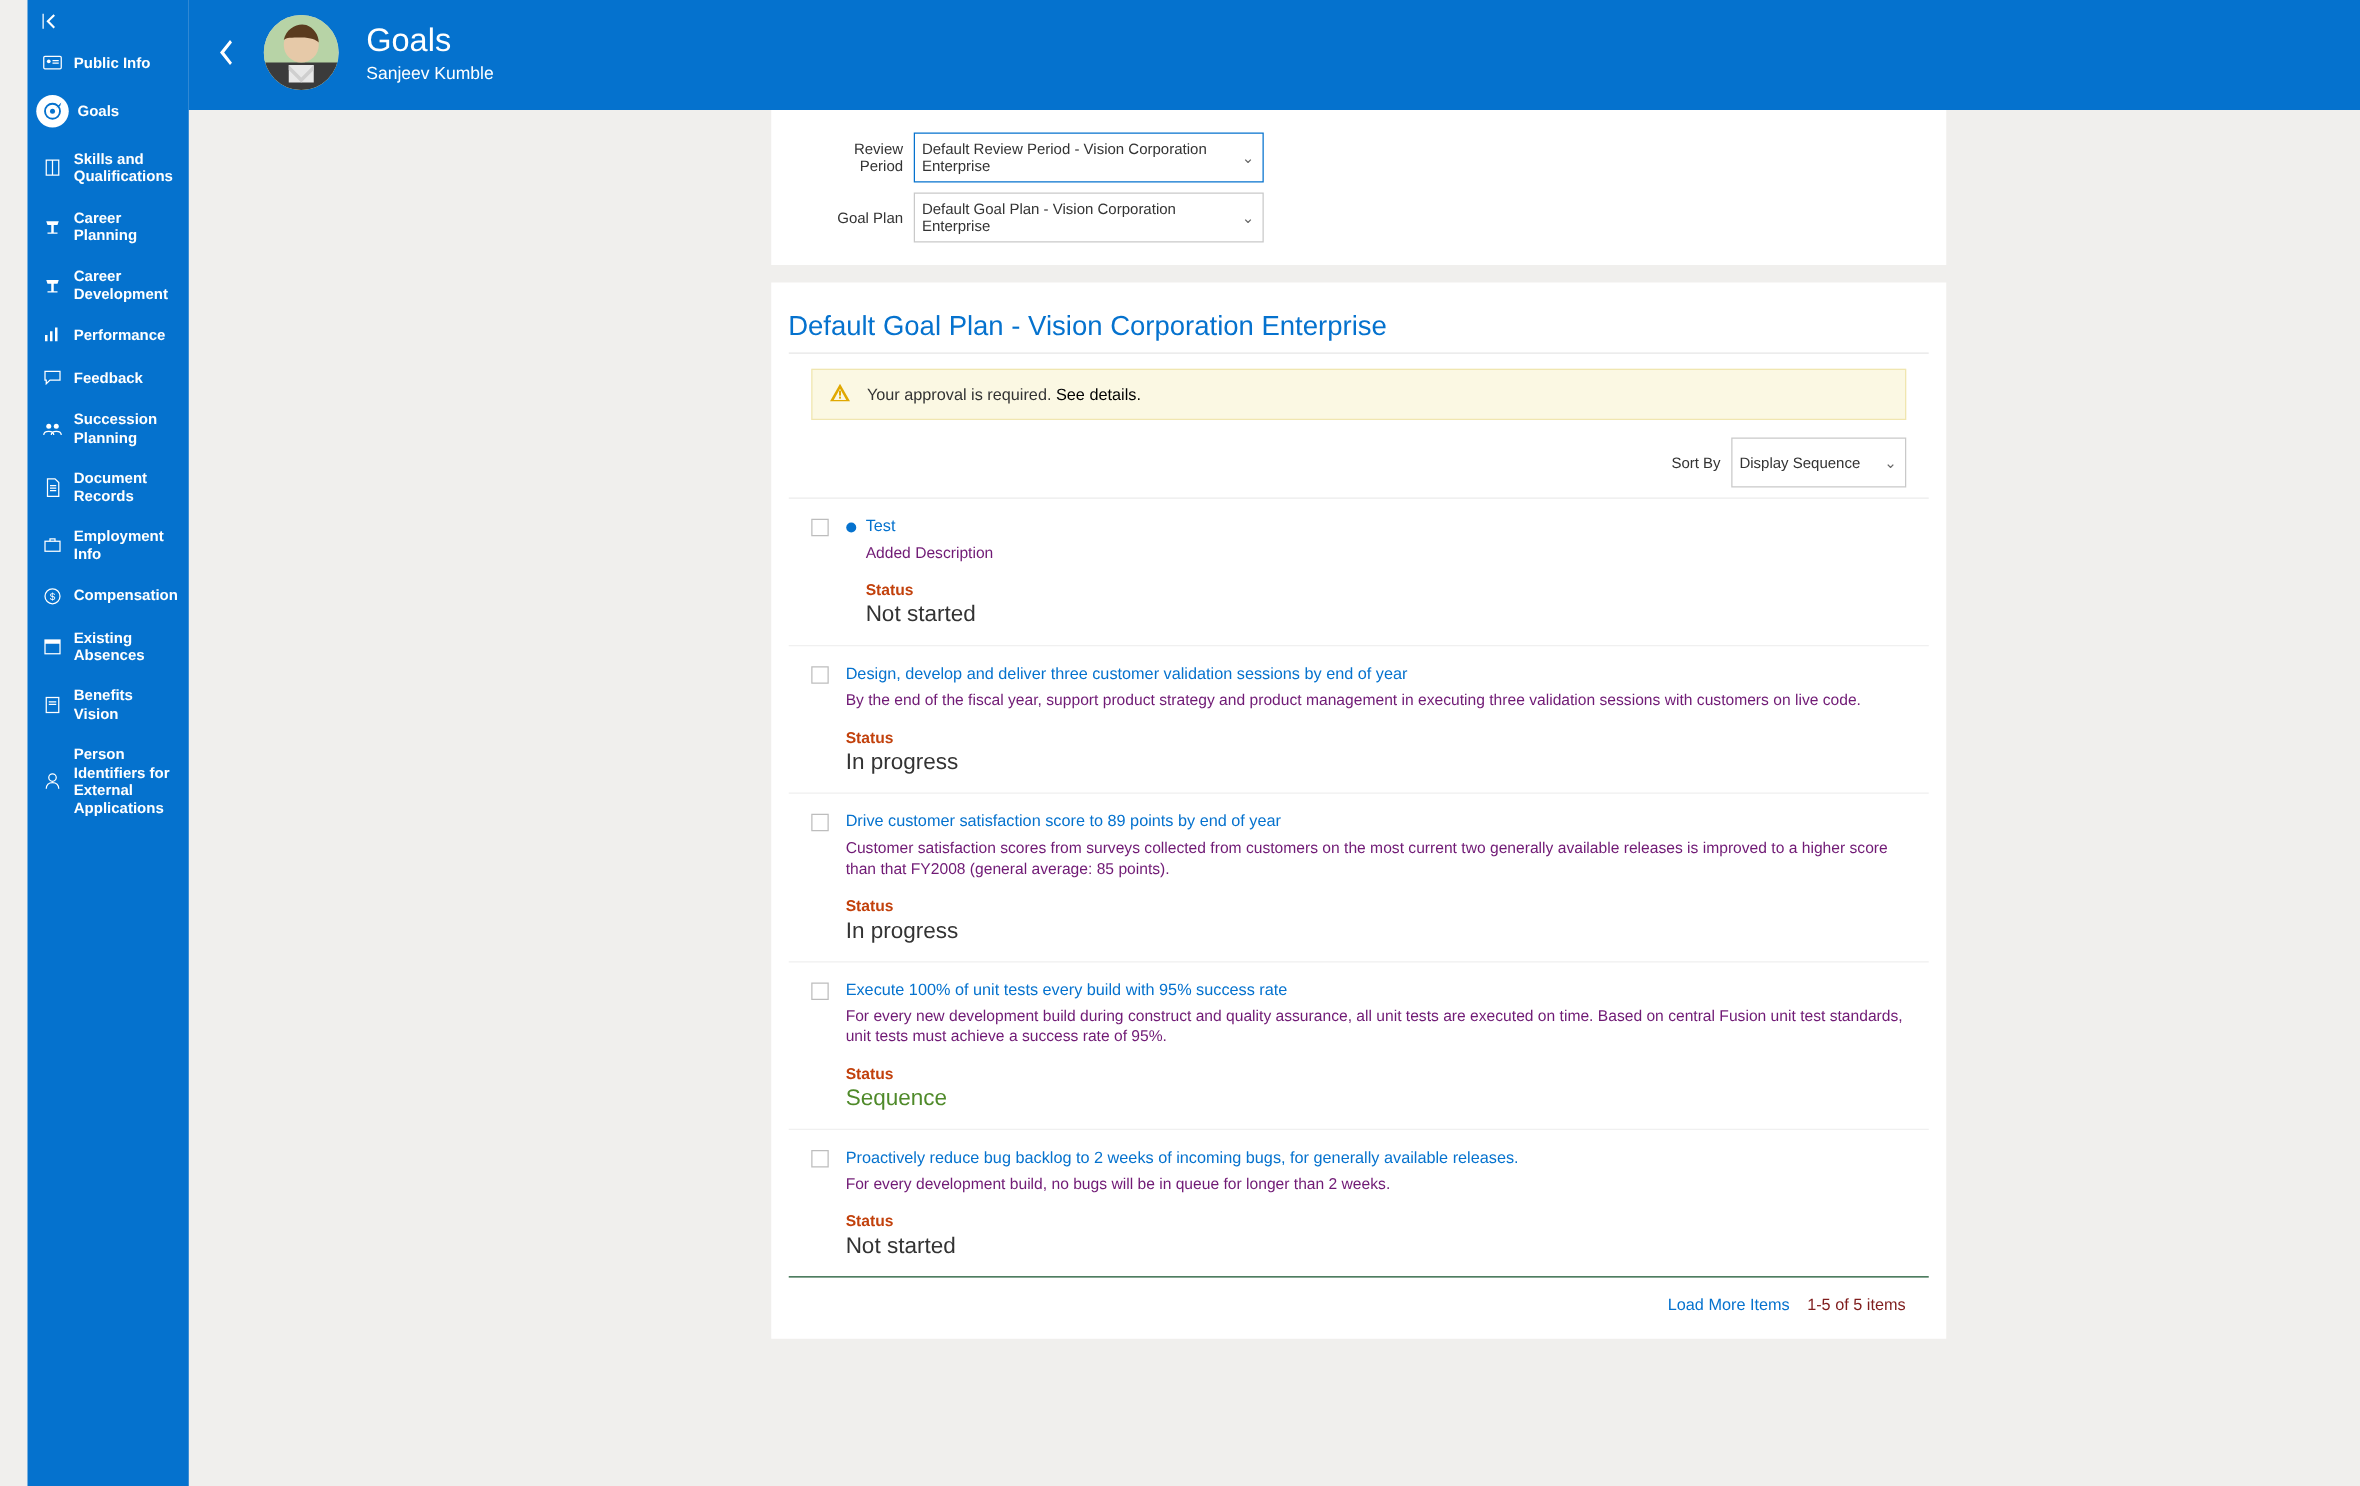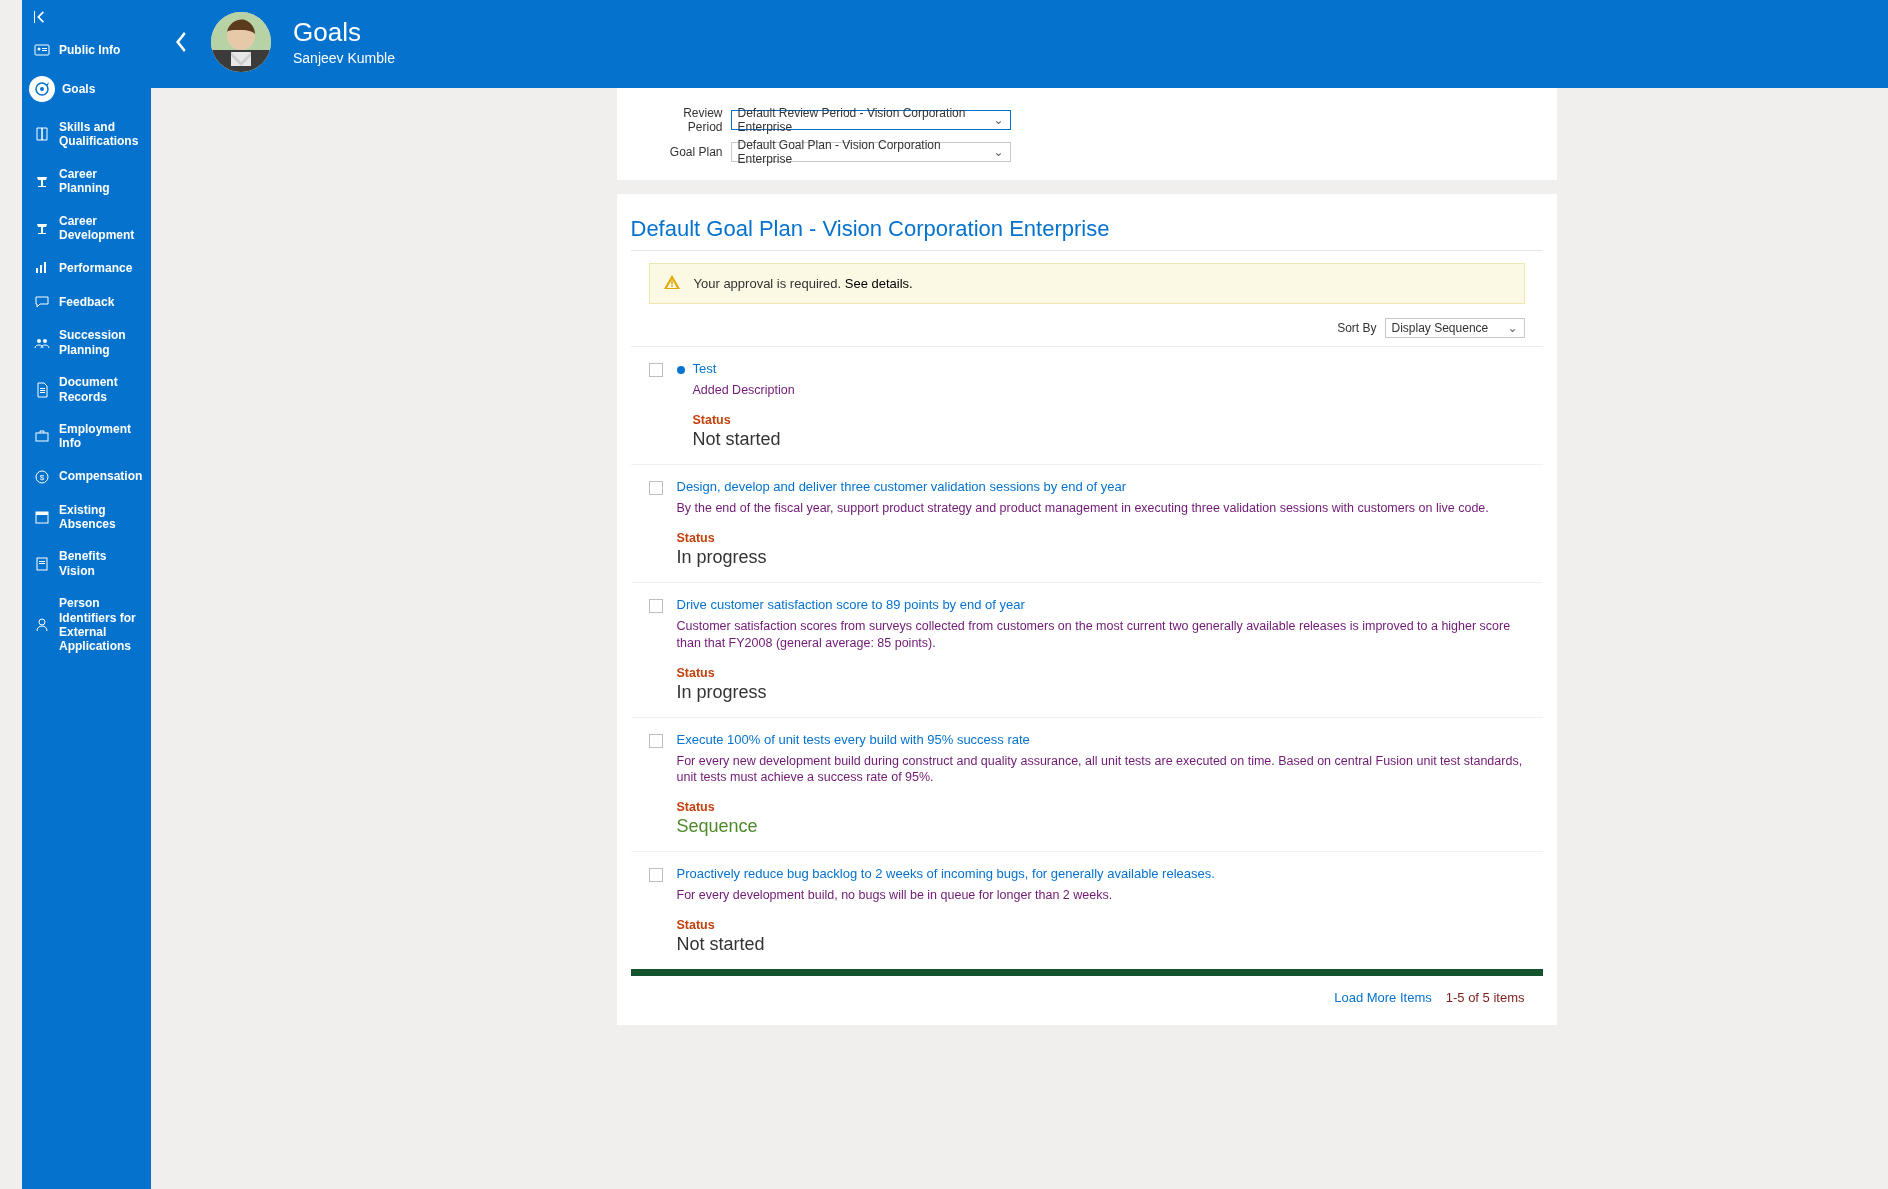--- a/index.html
+++ b/index.html
@@ -78,21 +78,21 @@
     background:#fff; margin:0 auto; max-width: 940px;
   }
   .panel + .panel { margin-top:14px; }
 
   
   .filter-panel { padding: 18px 30px 18px 30px; }
   .form-row { display:flex; align-items:center; margin-bottom:8px; }
   .form-row:last-child{ margin-bottom:0; }
   .form-row .flabel { width:76px; text-align:right; margin-right:8px; font-size:12px; color:#333; }
   .select {
-    border:1px solid #c9c9c9; background:#fff; height:20px;
+    border:1px solid #c9c9c9; background:#fff; height:40px;
     display:flex; align-items:center; justify-content:space-between;
     padding:0 6px; font-size:12px; color:#333; width:280px;
   }
   .select.focused { border:1px solid #0572ce; }
   .select .chev { color:#666; font-size:12px; }
 
   
   .plan-panel { padding: 22px 14px 20px 14px; }
   .plan-title {
     color:#0572ce; font-size:22px; font-weight:300;
@@ -124,21 +124,21 @@
   }
   .goal-row .body { flex:1; }
   .goal-row .gtitle { color:#0572ce; font-size:13px; }
   .goal-row .gtitle a { color:#0572ce; text-decoration:none; }
   .goal-row .gdesc { color:#701a75; font-size:12.5px; margin-top:6px; line-height:1.35; }
   .goal-row .gstatus-label { font-weight:700; font-size:12.5px; margin-top:14px; color:#c2410c; }
   .goal-row .gstatus-val { font-size:18px; margin-top:2px; }
   .gstatus-val.completed { color:#4f8a2a; }
 
   .footer-row {
-    border-top:7px solid #14532d; padding:14px 18px 0 18px;
+    border-top:1px solid #14532d; padding:14px 18px 0 18px;
     display:flex; justify-content:flex-end; align-items:center; font-size:13px;
   }
   .footer-row .load-more { color:#0572ce; margin-right:14px; cursor:pointer; }
   .footer-row .counter { color:#7f1d1d; }
 
   
   .page-body { padding-top:0; }
   .panel-stack { margin-left:154px; margin-right:20px; padding-bottom:30px; }
   @media (max-width:1500px){ .panel-stack{ margin-left:154px; } }
 </style>

